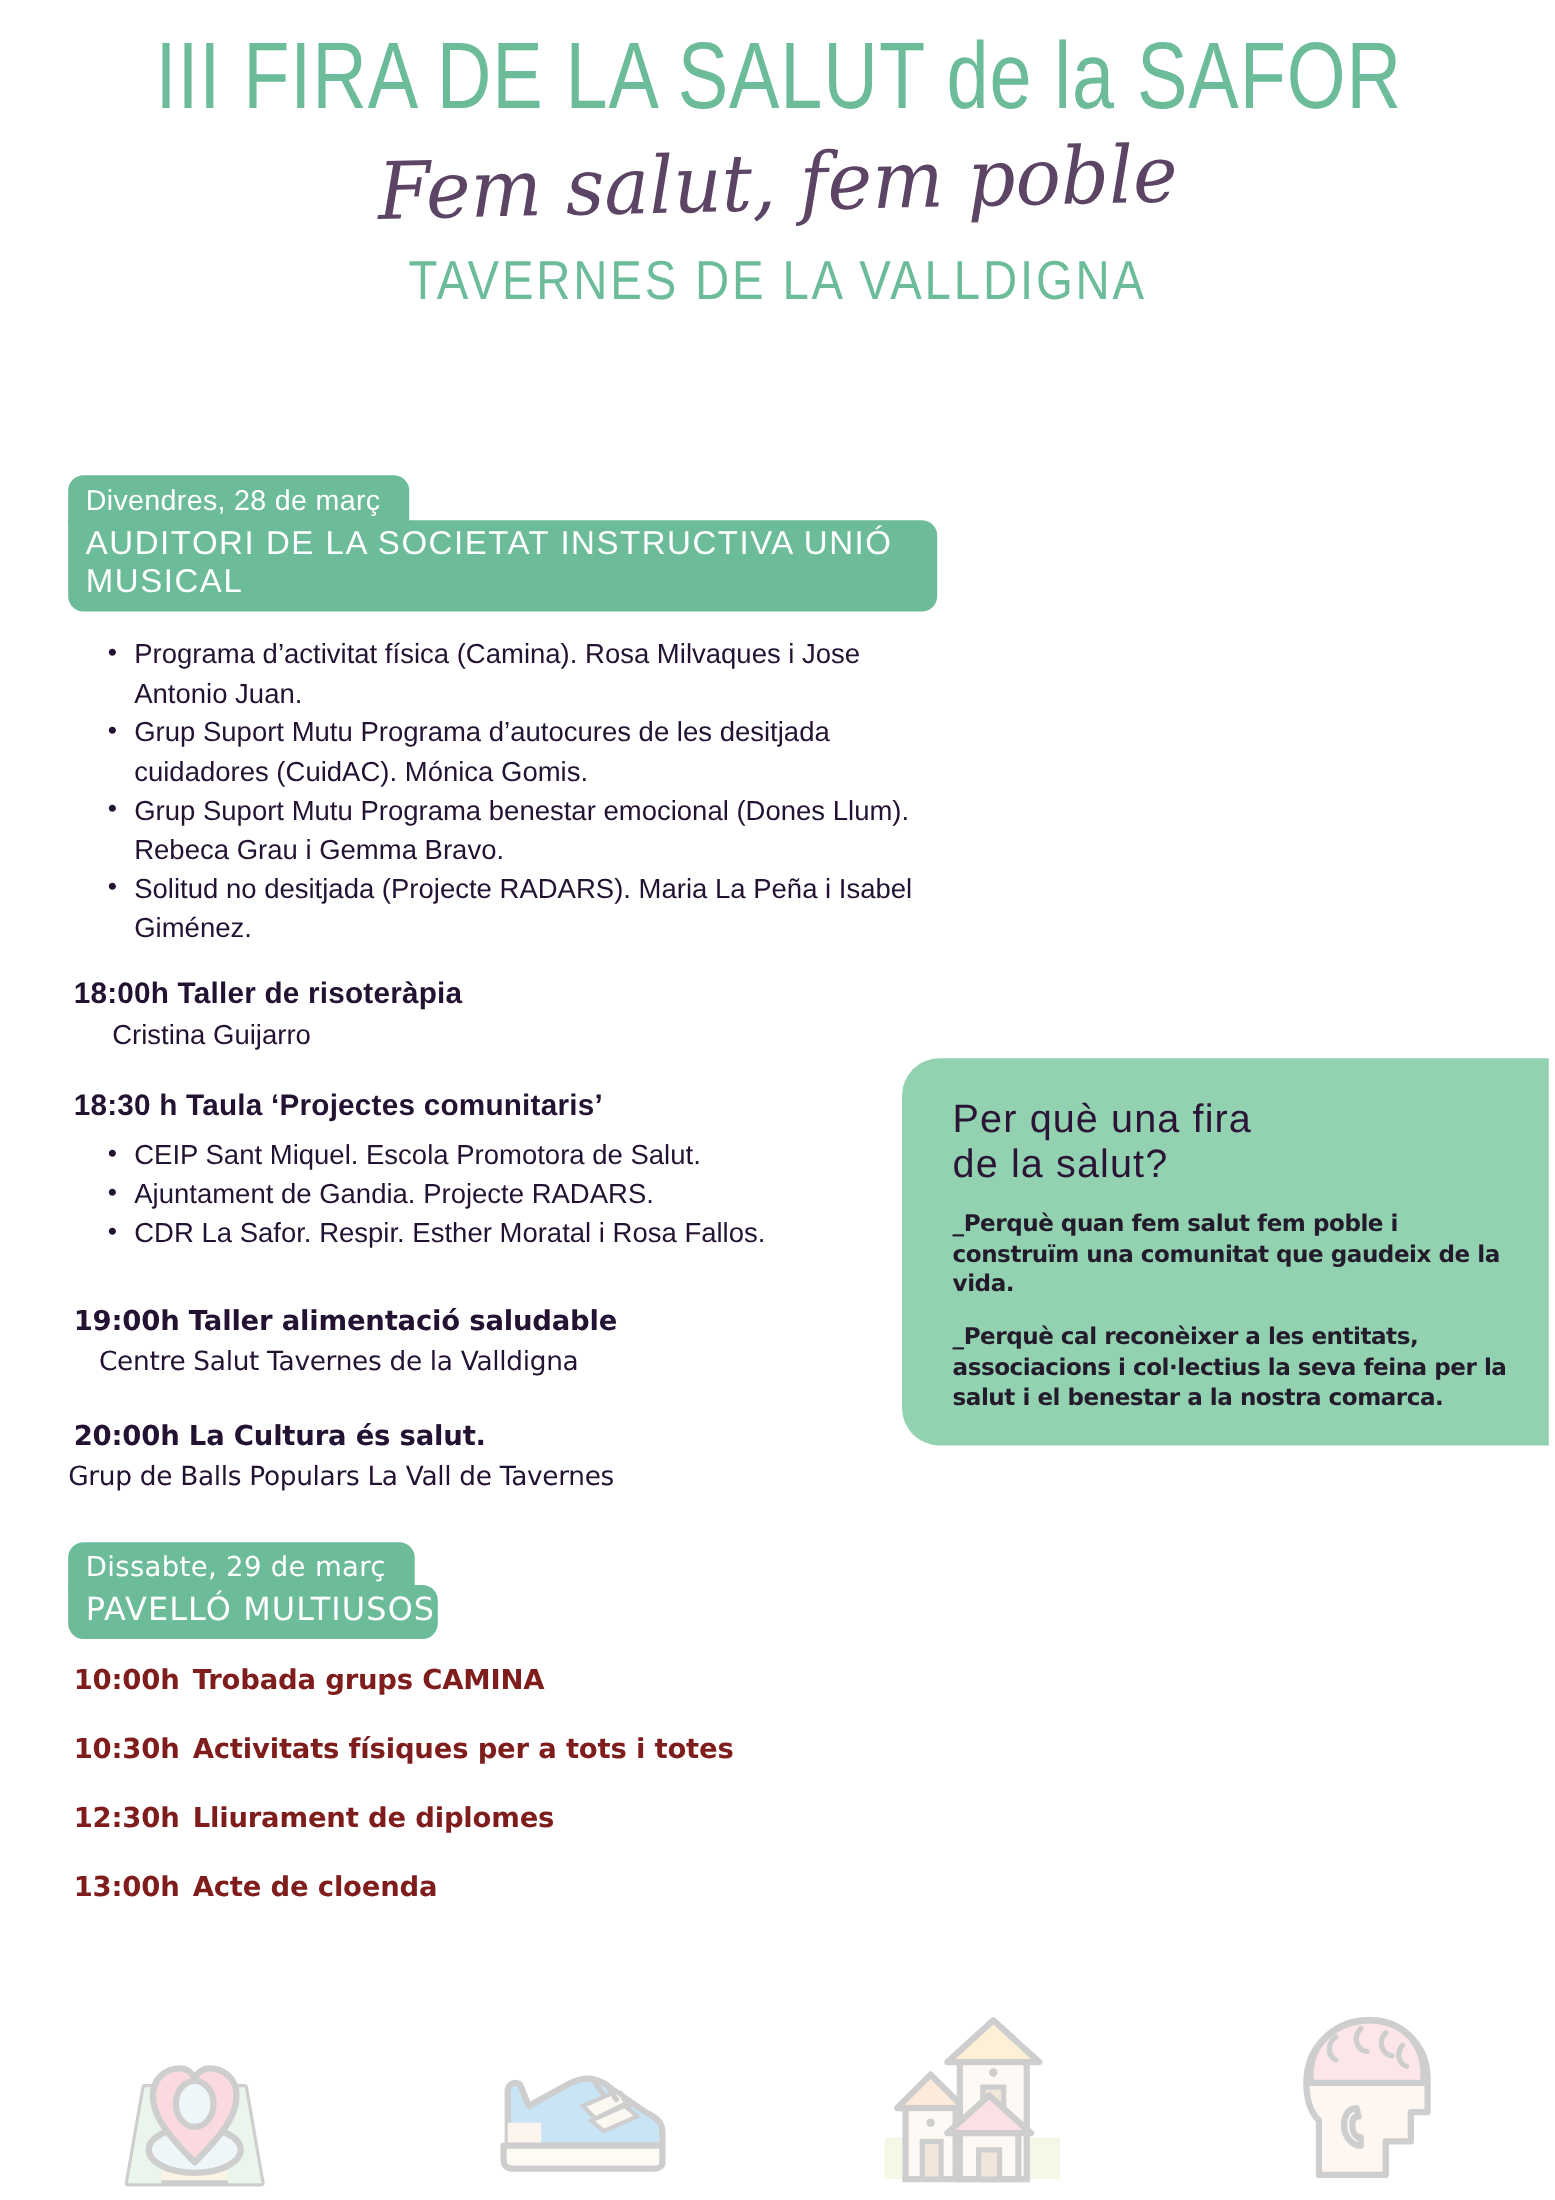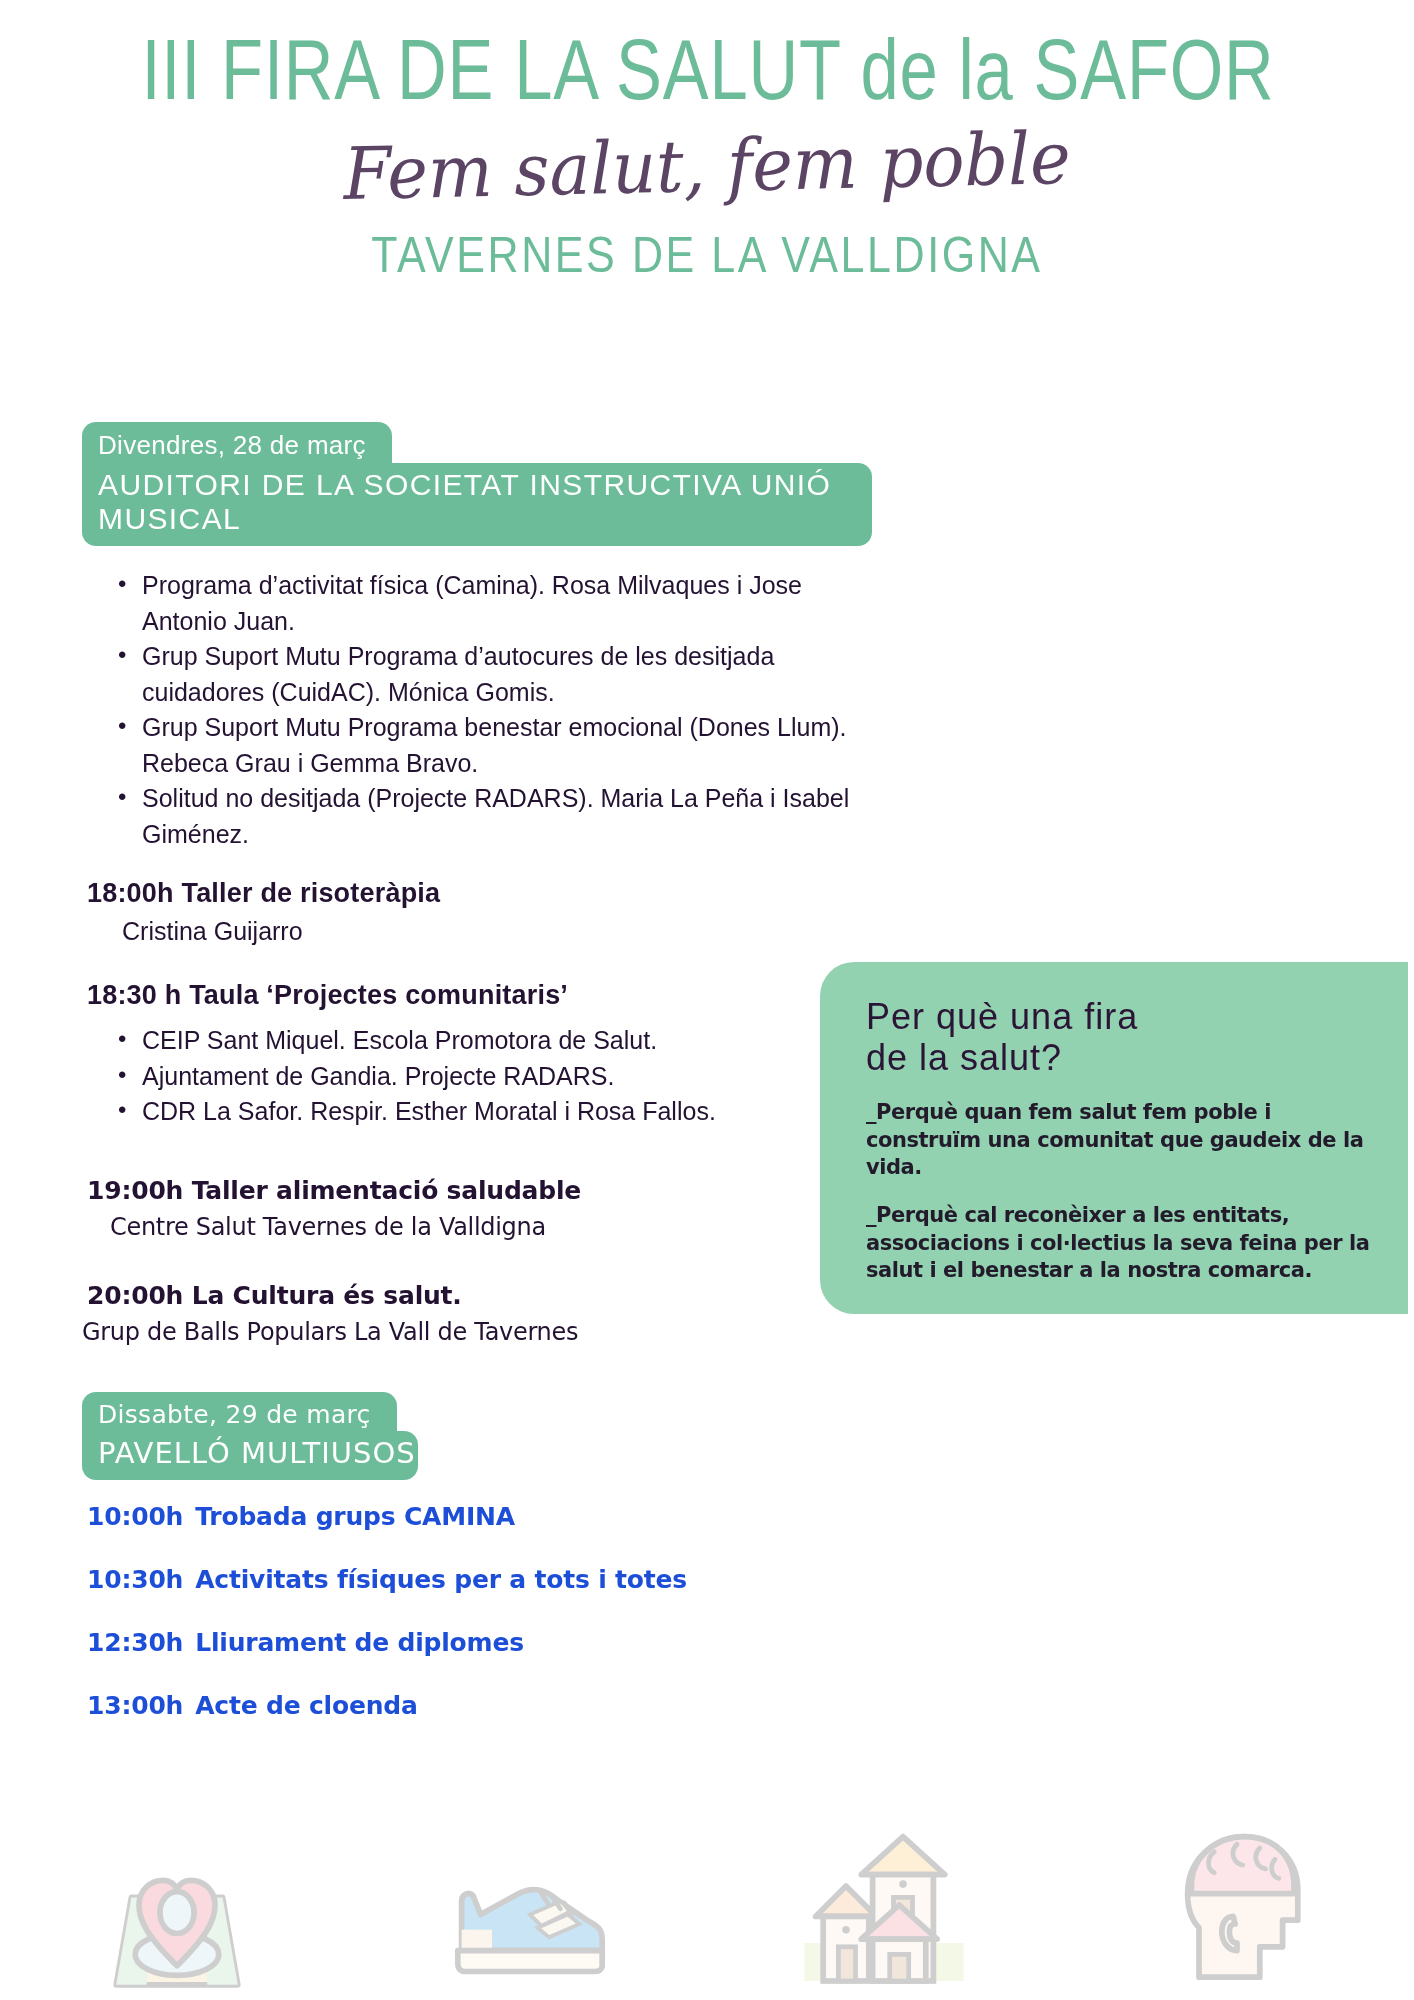--- a/index.html
+++ b/index.html
@@ -51,23 +51,22 @@
     margin-top: 24px;
     transform: scaleX(0.86);
     transform-origin: center;
     white-space: nowrap;
   }
 
   
   .left-col {
     position: absolute;
     left: 62px;
-    top: 422px;
+    top: 432px;
     width: 790px;
-    margin-left: 20px;
   }
 
   
   .banner { position: relative; margin-bottom: 22px; }
 
   .banner-day {
     display: inline-block;
     background: #6cbc9a;
     color: #ffffff;
     font-size: 26px;
@@ -148,21 +147,21 @@
     font-size: 24px;
     letter-spacing: -0.3px;
     margin-left: 28px;
   }
   .prog-sub.geo.flush { margin-left: 0; }
 
   .sat-item {
     font-family: "DejaVu Sans", sans-serif;
     font-size: 25px;
     font-weight: 700;
-    color: #1d4ed8;
+    color: #7f1d1d;
     margin: 0 0 34px 5px;
     letter-spacing: -0.2px;
   }
   .sat-item .t { margin-right: 12px; }
 
   
   .why-box {
     position: absolute;
     left: 820px;
     top: 962px;

